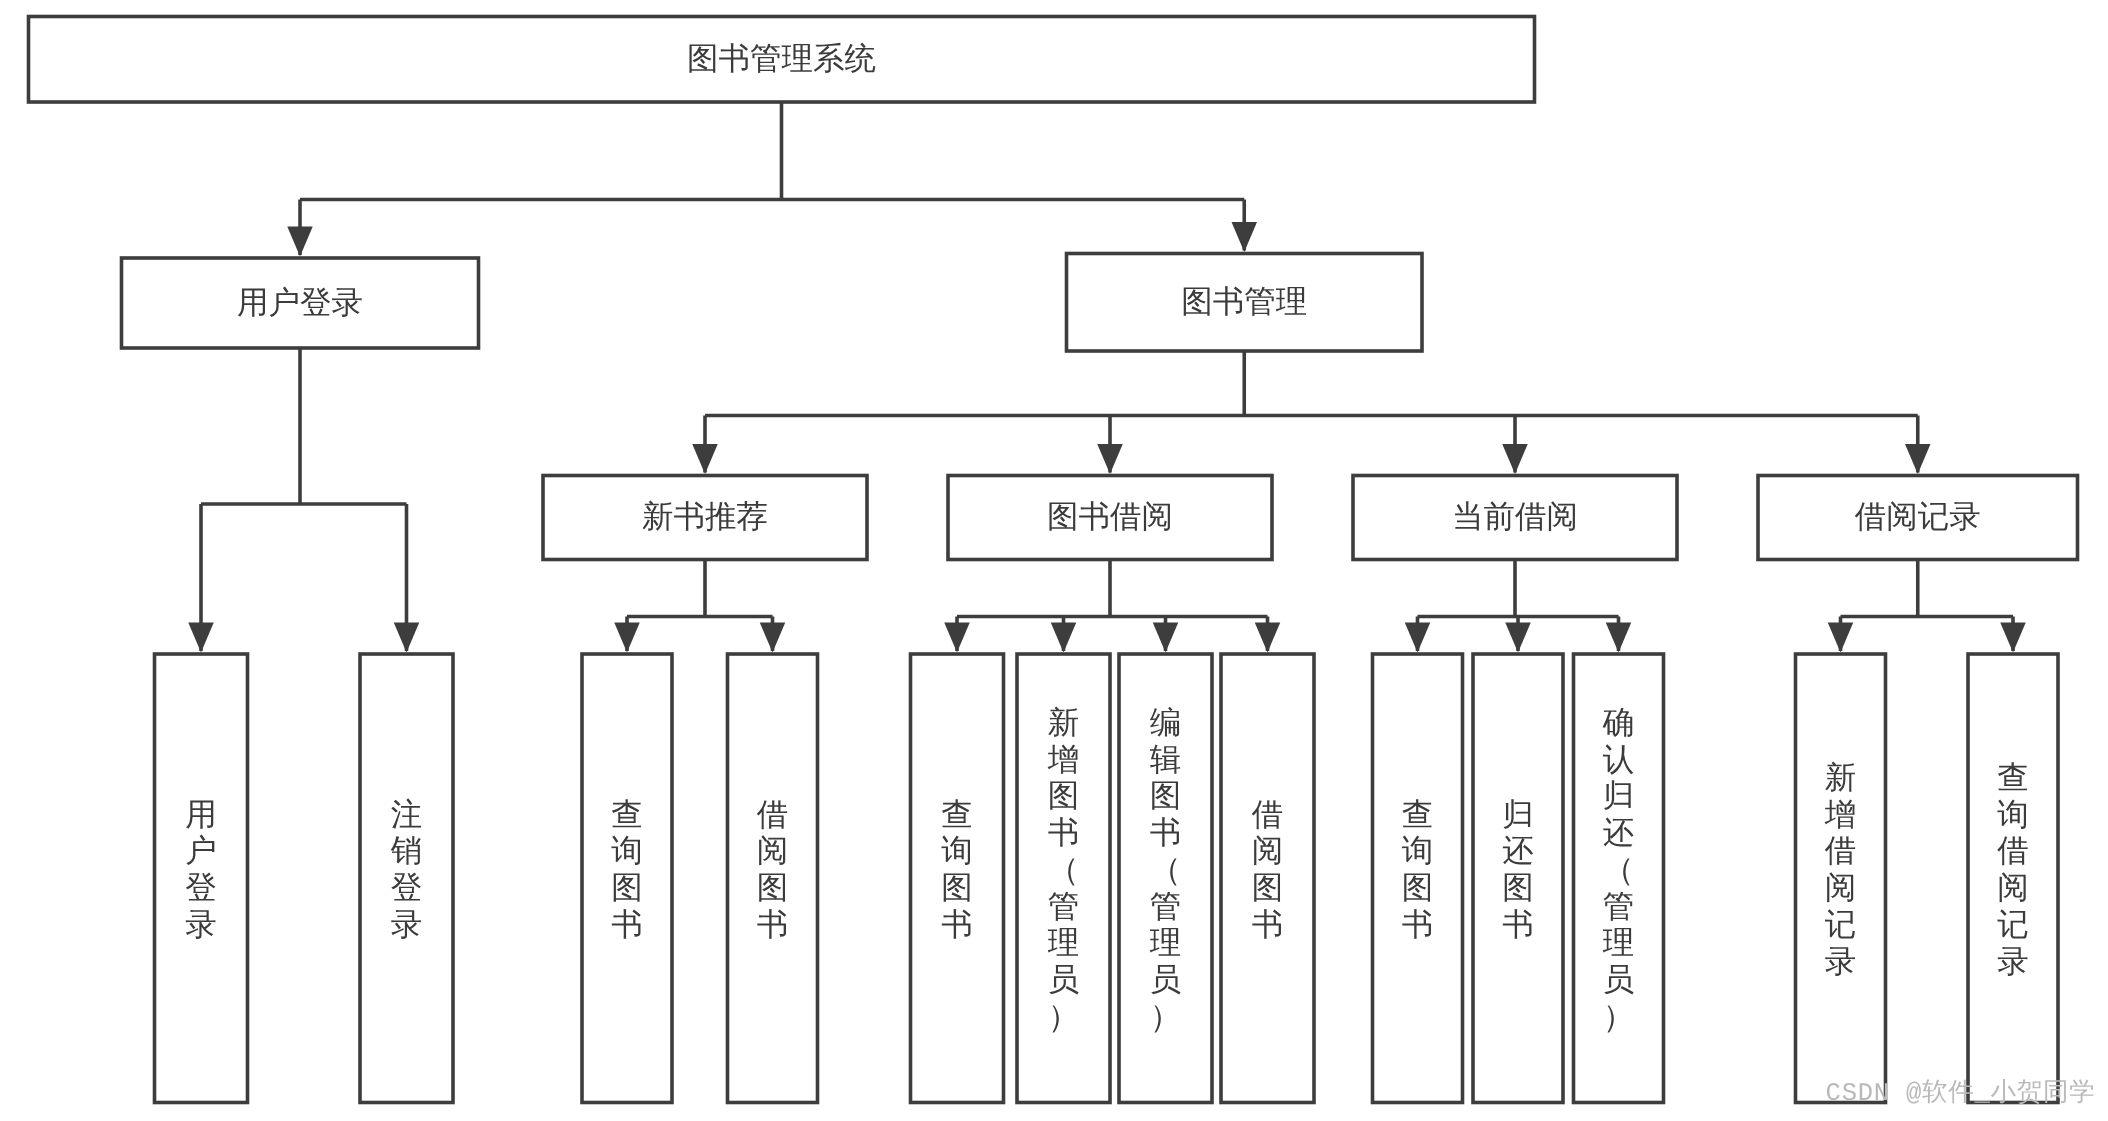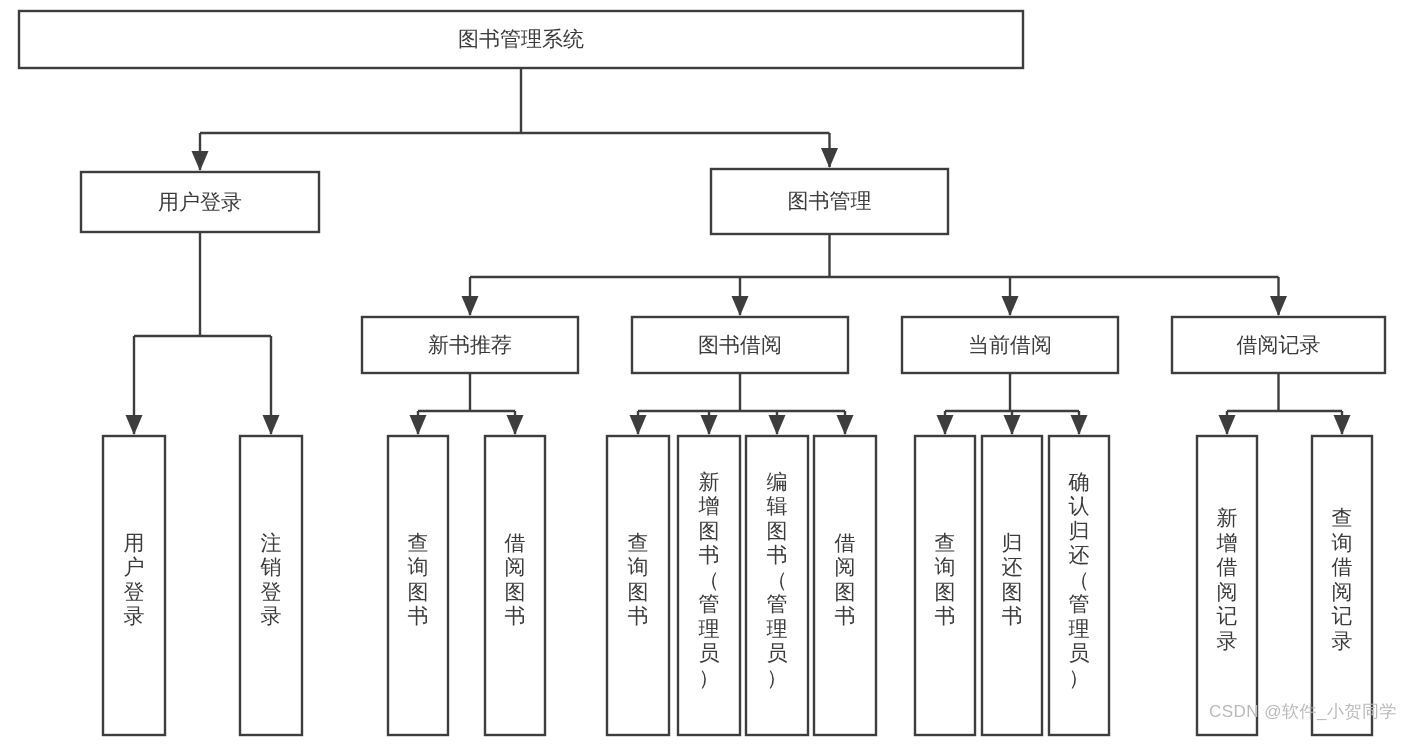--- a/index.html
+++ b/index.html
@@ -46,24 +46,24 @@
   }
   .node-label-vertical {
     fill: #3b3b3b;
     font-family: "Liberation Sans", "DejaVu Sans", sans-serif;
     font-size: 21px;
     text-anchor: middle;
   }
   .watermark {
     position: absolute;
     right: 8px;
-    bottom: 24px;
+    bottom: 8px;
     color: #b9b9b9;
     font-size: 17px;
-    font-family: Liberation Sans, sans-serif;
+    font-family: Liberation Mono, monospace;
     letter-spacing: 0.5px;
     white-space: nowrap;
     user-select: none;
   }
 </style>
 </head>
 <body>
 
 <svg id="diagram" viewBox="0 0 1405 747">
   <g id="links">

